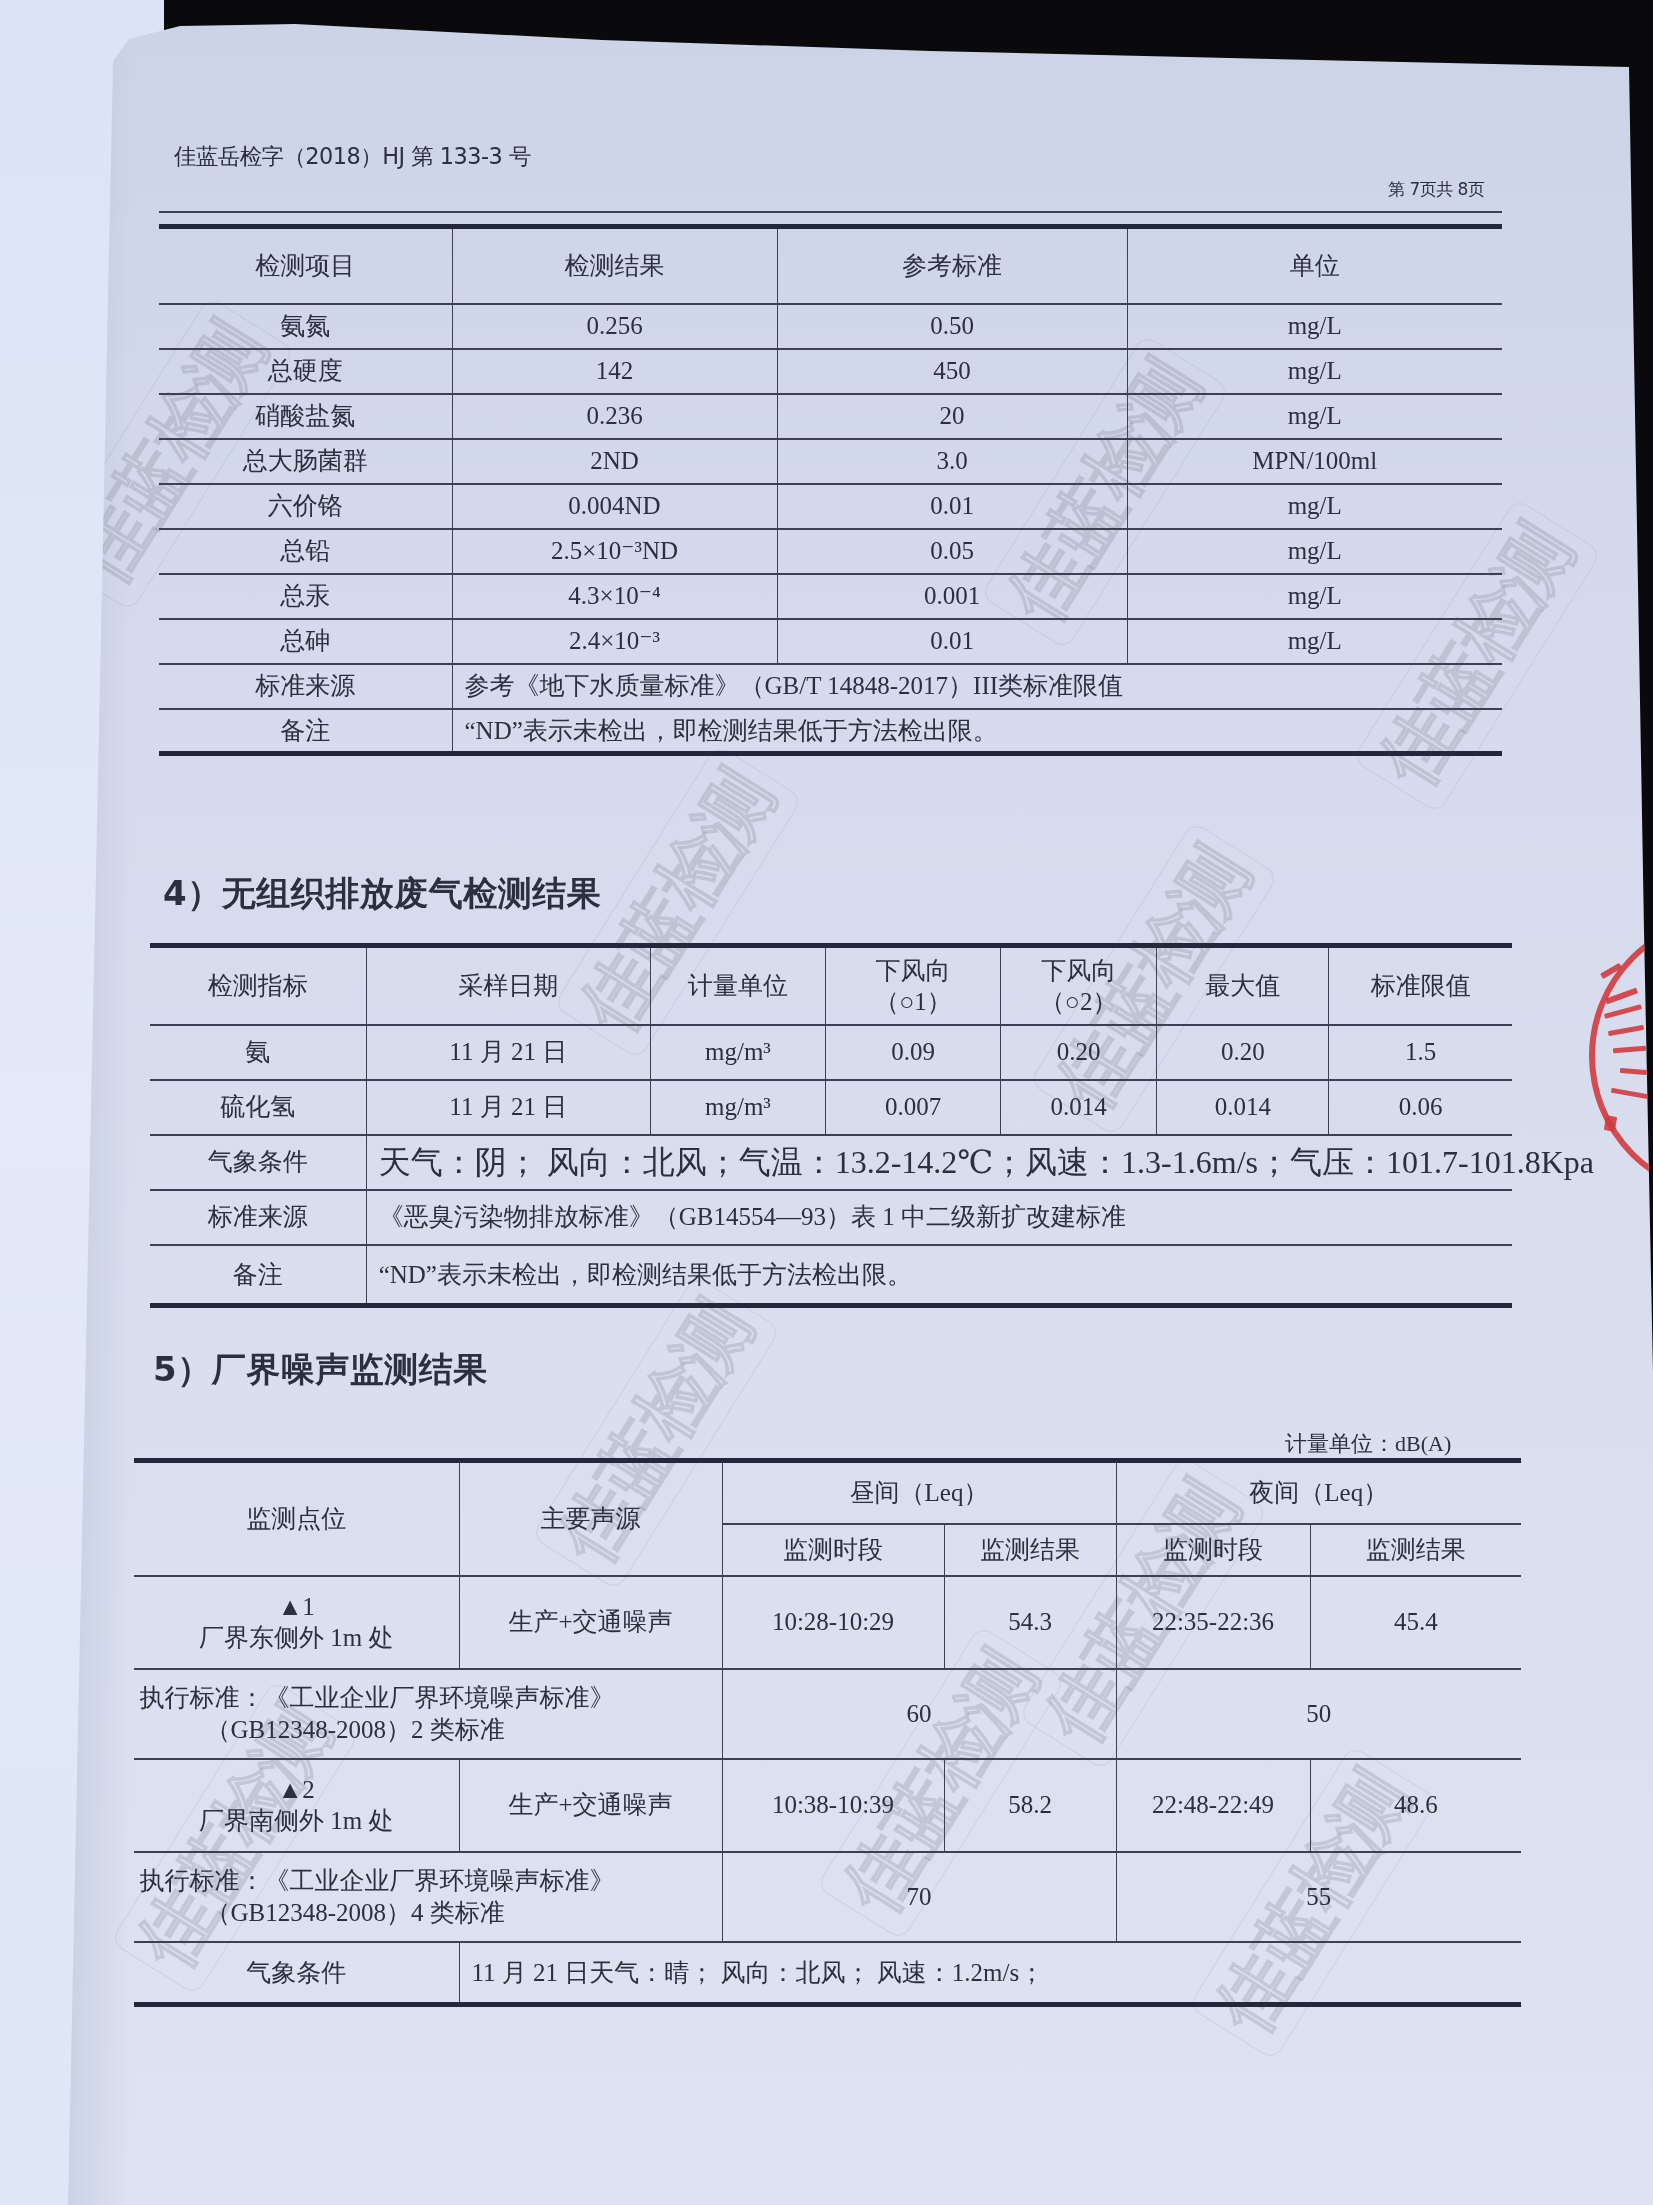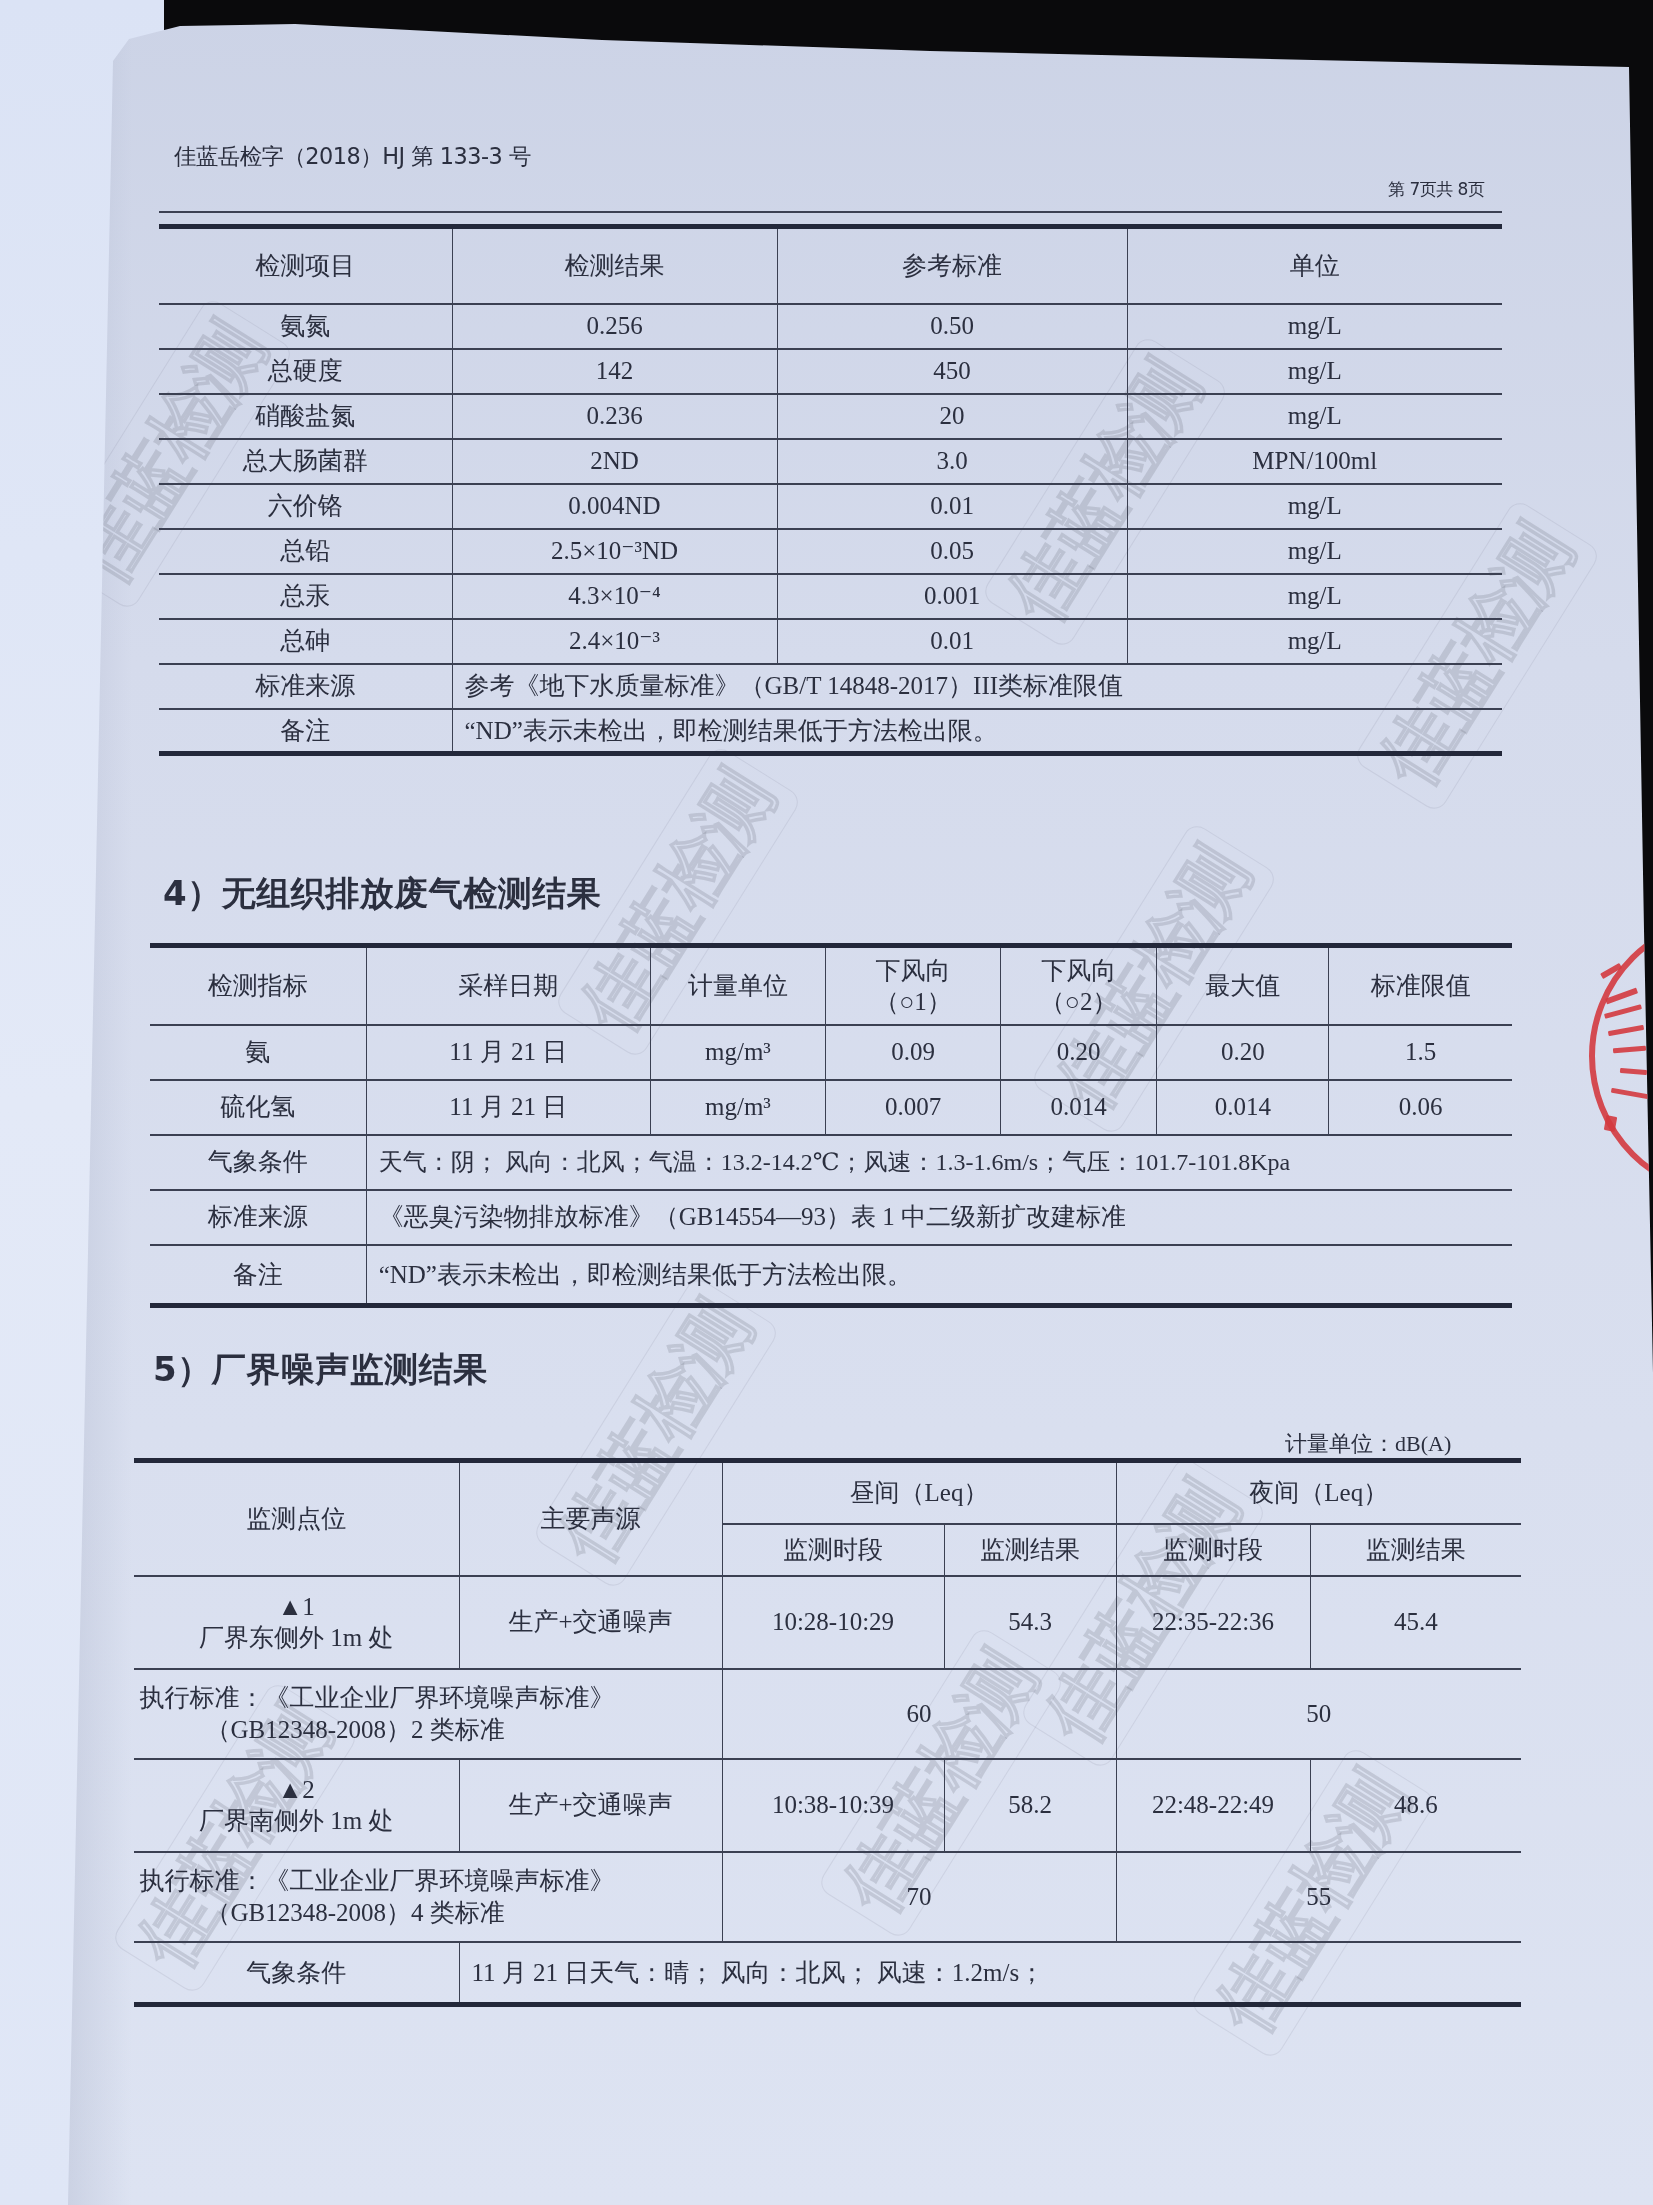--- a/index.html
+++ b/index.html
@@ -38,21 +38,21 @@
   .tbl td.left { text-align:left; padding-left:12px; white-space:nowrap; }
 
   #tbl-water { left:159px; top:224px; width:1343px; }
   #tbl-water tr.hdr { height:77px; }
   #tbl-water tr.row { height:45px; }
 
   #tbl-air { left:150px; top:943px; width:1362px; }
   #tbl-air tr.hdr { height:79px; }
   #tbl-air tr.row { height:55px; }
   #tbl-air tr.rem { height:61px; }
-  #tbl-air td.wide { font-size:24px; }
+  #tbl-air td.wide { font-size:32px; }
 
   #tbl-noise { left:134px; top:1458px; width:1386px; }
   #tbl-noise tr.hdr1 { height:63px; }
   #tbl-noise tr.hdr2 { height:52px; }
   #tbl-noise tr.pt { height:93px; }
   #tbl-noise tr.std { height:90px; }
   #tbl-noise tr.wx { height:63px; }
   #tbl-noise td.stdlabel { text-align:left; padding-left:5.5px; white-space:nowrap; }
   #tbl-noise .stdl2 { display:block; padding-left:66px; }
 

